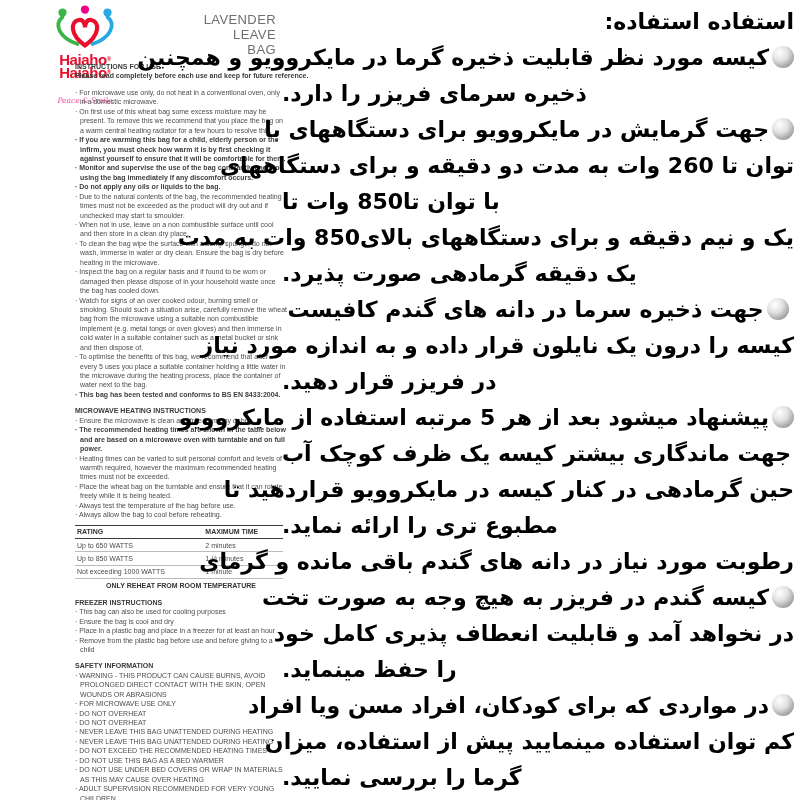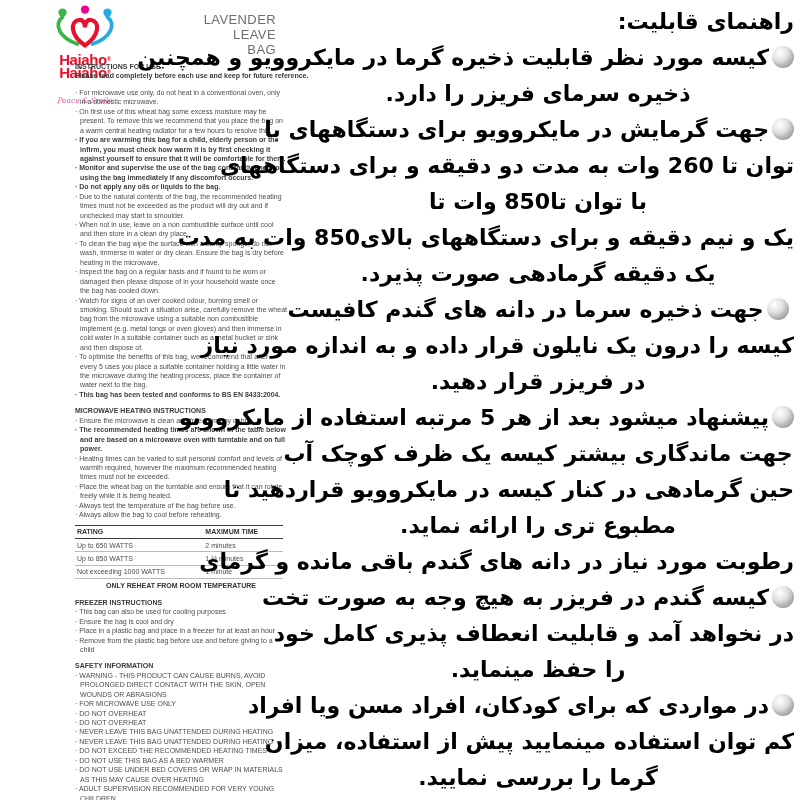--- a/index.html
+++ b/index.html
@@ -29,21 +29,21 @@
   .times th { text-align:left; font-weight:bold; color:#333; font-size:7px;
               border-top:1.6px solid #3a3a3a; border-bottom:1.6px solid #3a3a3a; padding:1.5px 2px; }
   .times td { border-bottom:1px solid #bbb; padding:1.5px 2px; }
   .times-footer { font-weight:bold; color:#333; text-align:center; margin-top:2px; }
 
   
   .fa { position:absolute; right:6px; top:4px; width:512px; direction:rtl;
         font-family:"DejaVu Sans", sans-serif; font-weight:bold; font-size:22px;
         line-height:36px; color:#000; }
   .fa-heading { text-align:right; white-space:nowrap; }
-  .fa-line { text-align:center; white-space:nowrap; }
+  .fa-line { text-align:left; white-space:nowrap; }
   .fa-line.first { text-align:center; }
   .pearl { display:inline-block; width:22px; height:22px; border-radius:50%;
            background:radial-gradient(circle at 35% 30%, #ffffff 0%, #e2e2e2 38%, #9a9a9a 78%, #6e6e6e 100%);
            vertical-align:-3px; margin-left:3px; }
 </style>
 </head>
 <body>
 
 <div class="page">
 
@@ -146,21 +146,21 @@
         <div class="li">NEVER LEAVE THIS BAG UNATTENDED DURING HEATING</div>
         <div class="li">DO NOT EXCEED THE RECOMMENDED HEATING TIMES</div>
         <div class="li">DO NOT USE THIS BAG AS A BED WARMER</div>
         <div class="li">DO NOT USE UNDER BED COVERS OR WRAP IN MATERIALS AS THIS MAY CAUSE OVER HEATING</div>
         <div class="li">ADULT SUPERVISION RECOMMENDED FOR VERY YOUNG CHILDREN</div>
       </div>
 
   </div>
 
   <div class="fa" lang="fa" dir="rtl">
-    <div class="fa-heading">راهنمای قابلیت:</div>
+    <div class="fa-heading">استفاده استفاده:</div>
     <div>
         <div>
           <div class="fa-line first"><span class="pearl"></span>کیسه مورد نظر قابلیت ذخیره گرما در مایکروویو و همچنین</div>
           <div class="fa-line">ذخیره سرمای فریزر را دارد.</div>
         </div>
         <div>
           <div class="fa-line first"><span class="pearl"></span>جهت گرمایش در مایکروویو برای دستگاههای با</div>
           <div class="fa-line">توان تا 260 وات به مدت دو دقیقه و برای دستگاههای</div>
           <div class="fa-line">با توان تا850 وات تا</div>
           <div class="fa-line">یک و نیم دقیقه و برای دستگاههای بالای850 وات به مدت</div>

